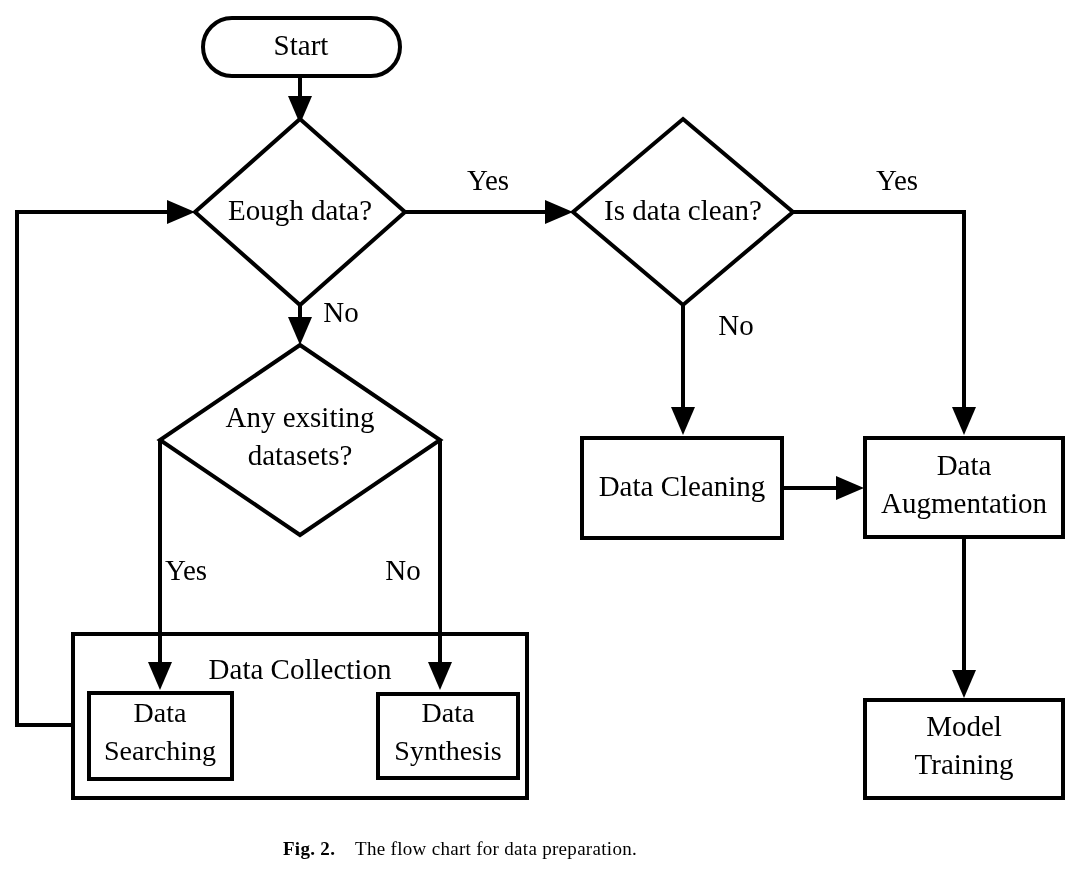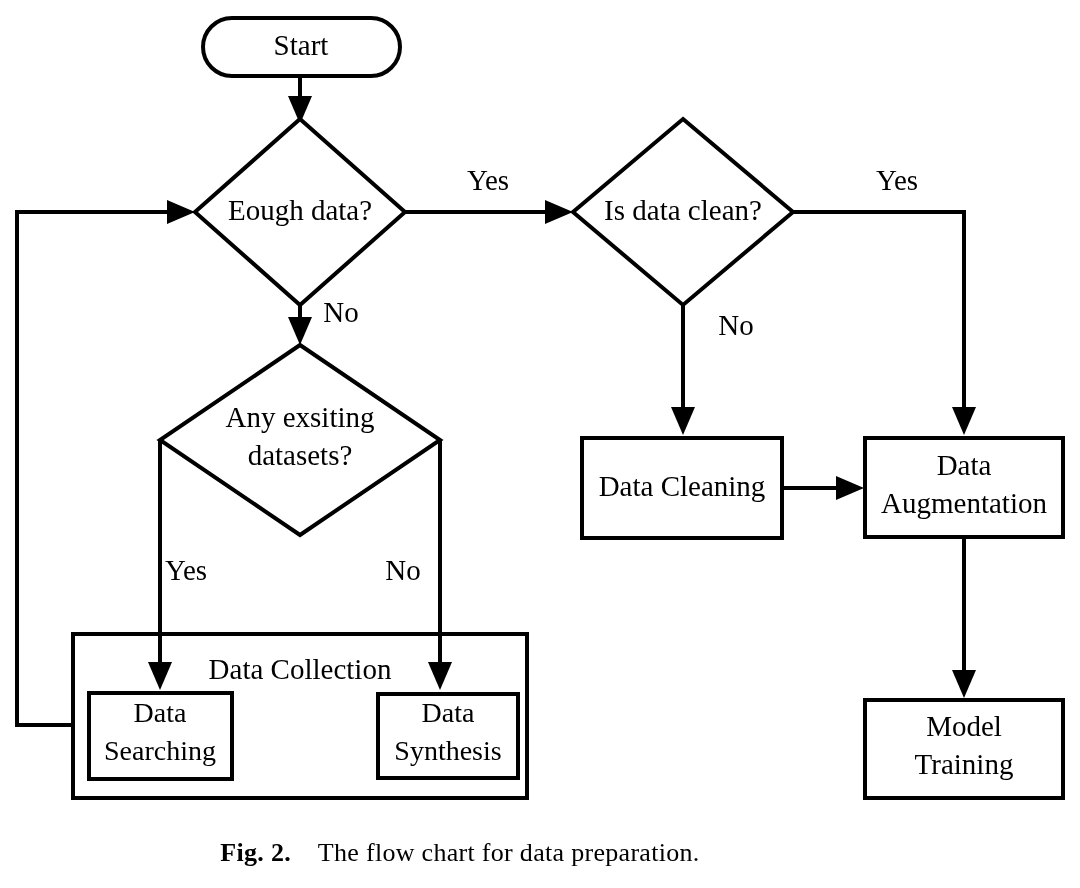--- a/index.html
+++ b/index.html
@@ -39,21 +39,21 @@
     font-size:29px;
     fill:#000000;
     text-anchor:middle;
     dominant-baseline:middle;
   }
 
   #caption{
     position:absolute;left:0;top:838px;width:920px;
     text-align:center;
     font-family:"Liberation Serif","DejaVu Serif",serif;
-    font-size:26px;
+    font-size:19px;
     letter-spacing:0.3px;
     color:#000000;
     white-space:nowrap;
   }
   #caption .cap-bold{font-weight:bold;}
   #caption .cap-text{font-weight:normal;}
 </style>
 </head>
 <body>
 

